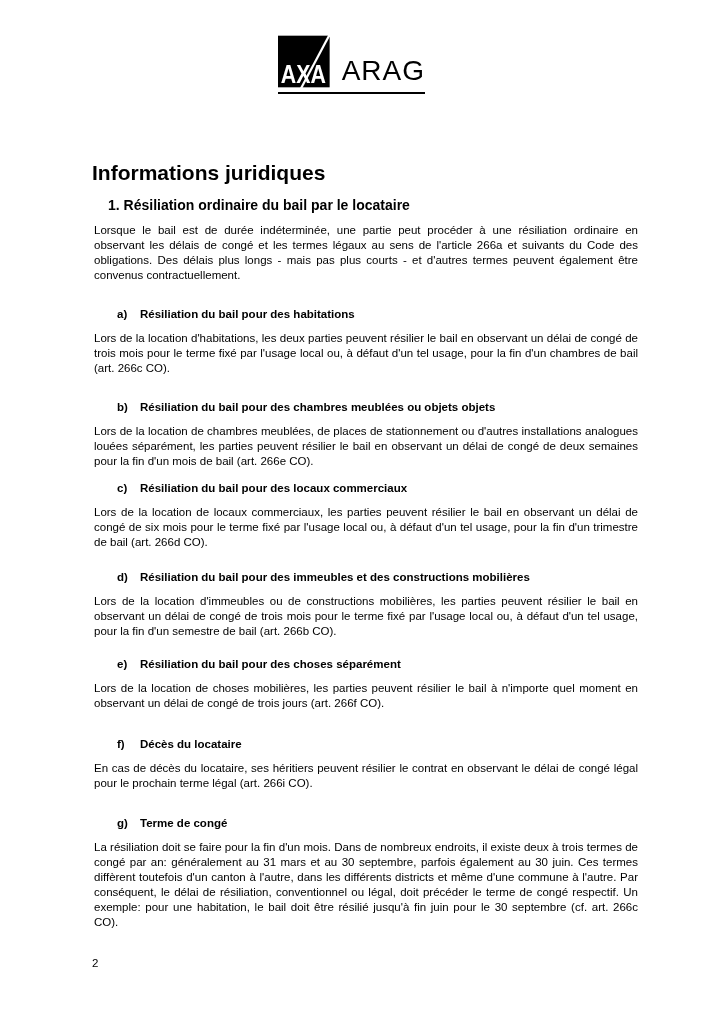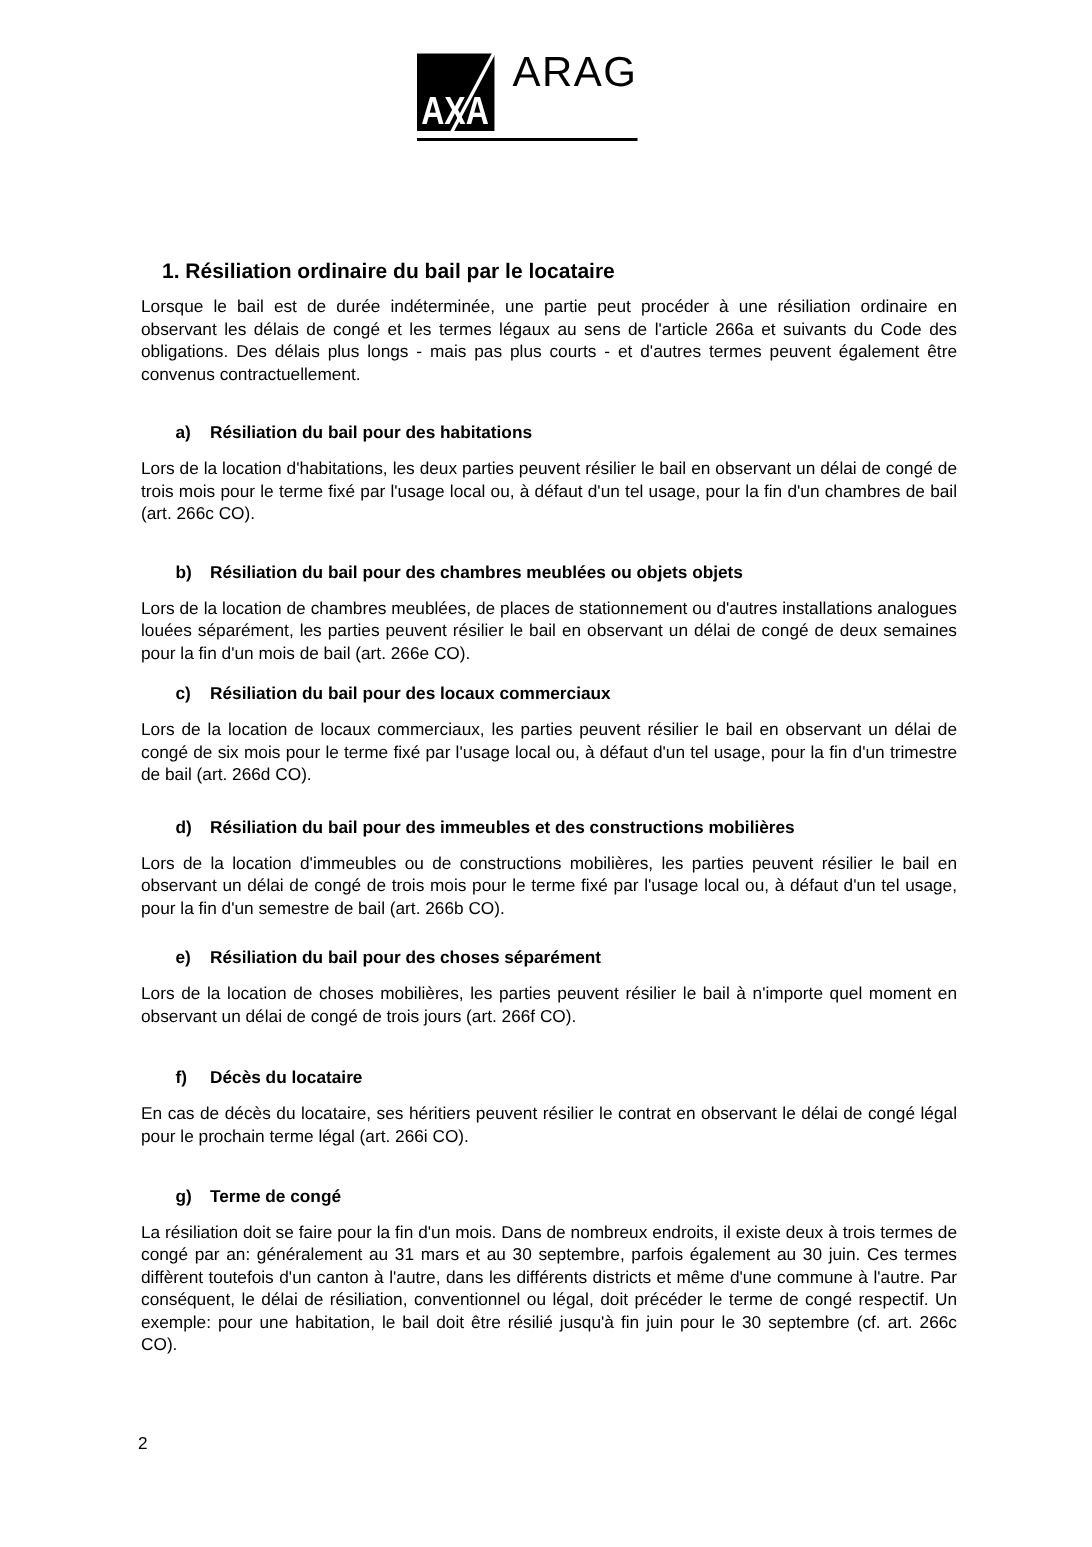--- a/index.html
+++ b/index.html
@@ -17,21 +17,21 @@
   .logo {
     position: absolute;
     left: 278px;
     top: 34px;
     width: 147px;
     border-bottom: 2px solid #000;
     padding-bottom: 3px;
   }
   .logo-row {
     display: flex;
-    align-items: flex-start;
+    align-items: flex-end;
   }
   .axa-box { display: block; }
   .arag-word {
     font-size: 28px;
     font-weight: normal;
     letter-spacing: 1px;
     line-height: 1;
     margin-left: 12px;
     margin-bottom: 4px;
   }
@@ -92,20 +92,21 @@
         <rect x="0" y="0" width="55" height="55" fill="#000000"></rect>
         <text x="27" y="50" text-anchor="middle" fill="#ffffff" font-family="Liberation Sans, sans-serif" font-weight="bold" font-size="28" textLength="48" lengthAdjust="spacingAndGlyphs">AXA</text>
         <line x1="24" y1="57" x2="56" y2="-3" stroke="#ffffff" stroke-width="2.4"></line>
       </svg>
       <div class="arag-word">ARAG</div>
     </div>
   </div>
 
   <div class="content">
 
+    <h1 class="doc-title">Informations juridiques</h1>
     <h2 class="doc-subtitle">1. Résiliation ordinaire du bail par le locataire</h2>
     <p class="body-text">Lorsque le bail est de durée indéterminée, une partie peut procéder à une résiliation ordinaire en observant les délais de congé et les termes légaux au sens de l'article 266a et suivants du Code des obligations. Des délais plus longs - mais pas plus courts - et d'autres termes peuvent également être convenus contractuellement.</p>
 
     <div class="sec-head" style="margin-top:24px">
       <span class="sec-letter">a)</span>
       <span>Résiliation du bail pour des habitations</span>
     </div>
     <p class="body-text">Lors de la location d'habitations, les deux parties peuvent résilier le bail en observant un délai de congé de trois mois pour le terme fixé par l'usage local ou, à défaut d'un tel usage, pour la fin d'un chambres de bail (art. 266c CO).</p>
 
     <div class="sec-head" style="margin-top:24px">

